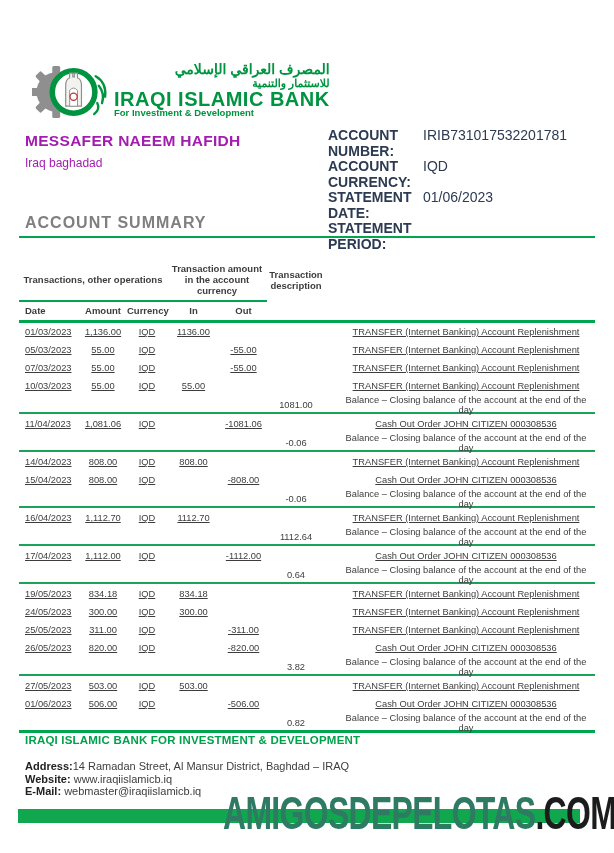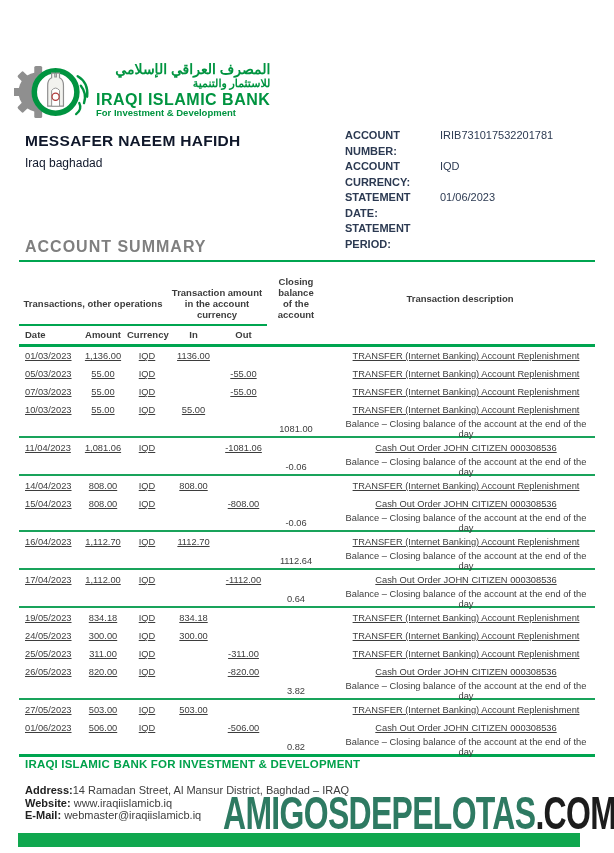--- a/index.html
+++ b/index.html
@@ -7,35 +7,35 @@
   .page {
     position:relative;
     width:614px; height:853px;
     margin:0 auto;
     background:#ffffff;
     font-family:"Liberation Sans", sans-serif;
     color:#3d3d3d;
     overflow:hidden;
   }
   
-  .logo-row { display:flex; align-items:flex-start; padding:62px 19px 0 14px; }
+  .logo-row { display:flex; align-items:flex-start; padding:62px 19px 0 32px; }
   .emblem { width:80px; height:60px; flex:0 0 auto; }
   .logo-text { margin-left:2px; color:#009440; }
   .arabic1 { font-size:14px; font-weight:bold; direction:rtl; line-height:15px; letter-spacing:0.5px; }
   .arabic2 { font-size:11px; font-weight:bold; direction:rtl; line-height:13px; letter-spacing:2px;font-family:Liberation Serif, serif; }
-  .bank-name { font-size:16px; font-weight:bold; letter-spacing:0.5px; line-height:17px; margin-top:1px; }
+  .bank-name { font-size:20px; font-weight:bold; letter-spacing:0.5px; line-height:17px; margin-top:1px; }
   .tagline  { font-size:9.5px; font-weight:bold; line-height:10px; }
-  .customer { padding:10px 19px 0 25px; color:#0f172a; }
+  .customer { padding:10px 19px 0 25px; color:#a21caf; }
   .customer-name { font-size:15.5px; font-weight:bold; letter-spacing:0.3px; }
   .customer-loc  { font-size:12px; margin-top:6px; }
-  .account-info { position:absolute; left:345px; top:128px; font-size:11px; color:#2c3a52; }
+  .account-info { position:absolute; left:328px; top:128px; font-size:14px; color:#2c3a52; }
   .account-info .row { display:flex; line-height:15.5px; }
   .account-info .lbl { font-weight:bold; width:95px; flex:0 0 auto; }
   
-  .summary-title { margin:68px 19px 0 25px; font-size:16px; font-weight:bold; color:#7f7f7f; letter-spacing:1px; }
+  .summary-title { margin:44px 19px 0 25px; font-size:16px; font-weight:bold; color:#7f7f7f; letter-spacing:1px; }
   .rule-title { margin:4px 19px 0 19px; border-top:2px solid #00a550; }
   
   .tbl { margin:0 19px; font-size:9.3px; }
   .trow { display:grid; grid-template-columns:60px 48px 40px 53px 47px 58px 1fr; align-items:center; }
   .trow .c-date { padding-left:6px; text-align:left; }
   .trow .c-amount, .trow .c-currency, .trow .c-in, .trow .c-out, .trow .c-closing { text-align:center; }
   .trow .c-desc { padding-left:12px; text-align:center; }
   .thead-groups { display:grid; grid-template-columns:148px 100px 58px 1fr; margin-top:14px; }
   .thead-groups .g { text-align:center; font-weight:bold; font-size:9.5px; line-height:11px; }
   .g-ops { padding-top:22px; }
@@ -132,25 +132,20 @@
     </div>
   </div>
 
   <div class="summary-title">ACCOUNT SUMMARY</div>
   <div class="rule-title"></div>
 
   <div class="tbl">
     <div class="thead-groups">
       <div class="g g-ops">Transactions, other operations</div>
       <div class="g g-amt">Transaction amount in the account currency</div>
-      <div class="g g-close">
-        <div>Closing</div>
-        <div>balance</div>
-        <div>of the account</div>
-      </div>
       <div class="g g-desc">Transaction description</div>
     </div>
     <div class="rule-sub"></div>
     <div class="trow thead-sub">
       <span class="c-date">Date</span>
       <span class="c-amount">Amount</span>
       <span class="c-currency">Currency</span>
       <span class="c-in">In</span>
       <span class="c-out">Out</span>
       <span class="c-closing"></span>

